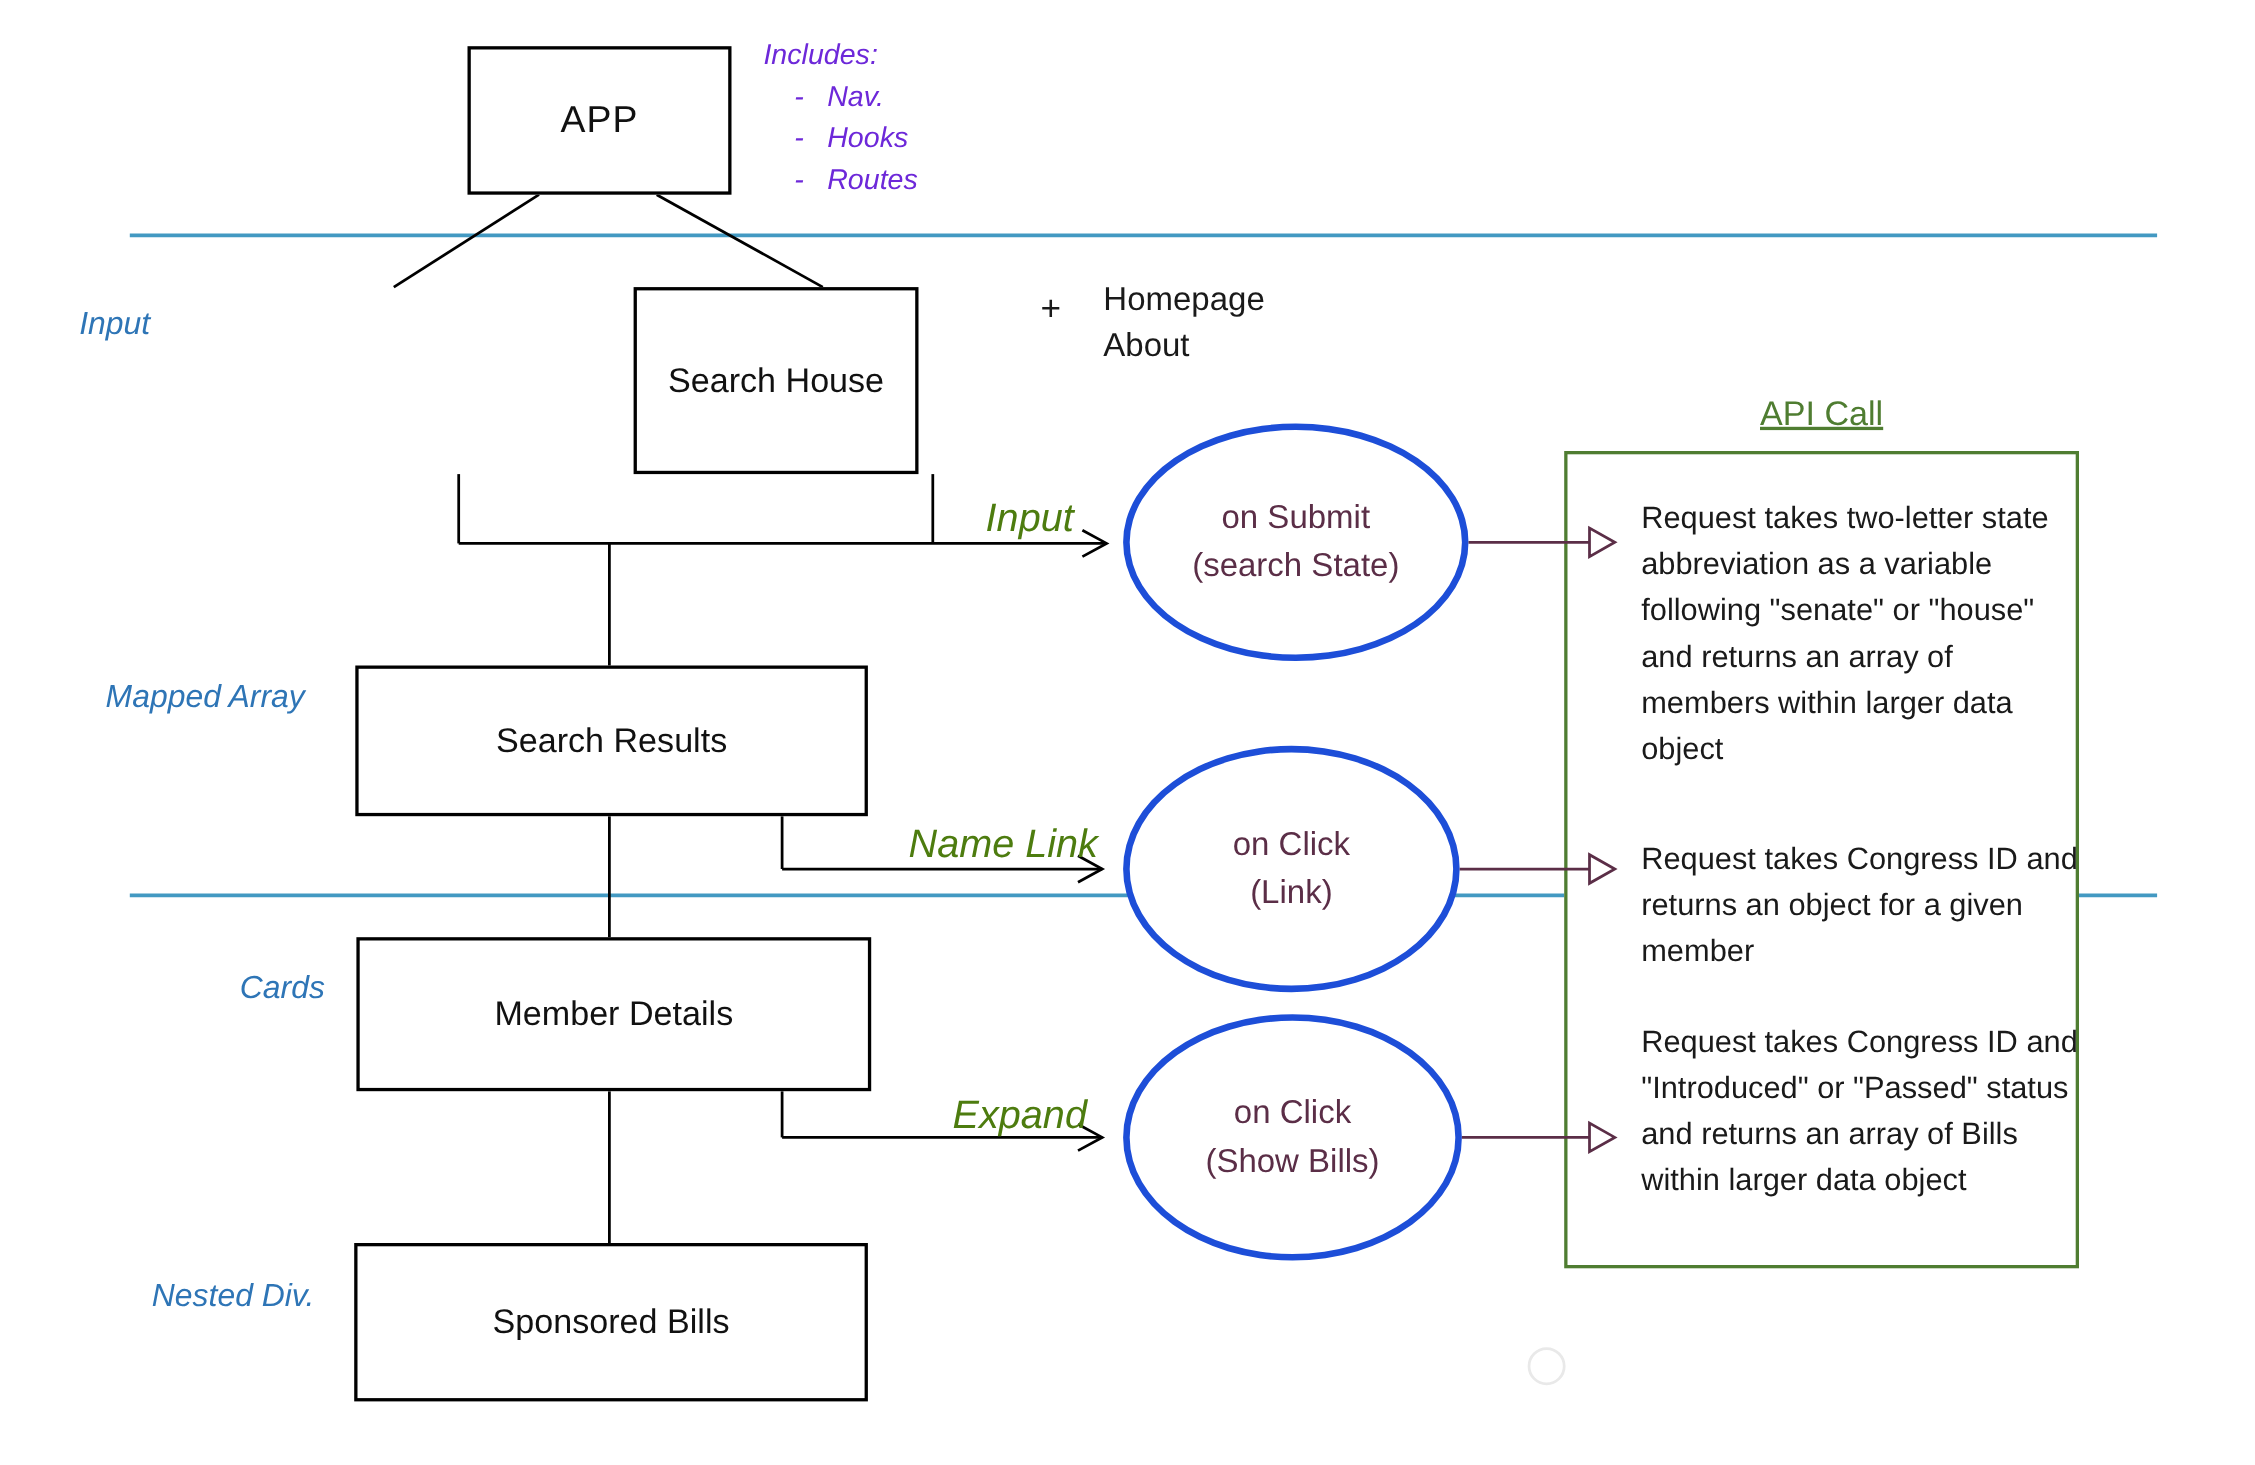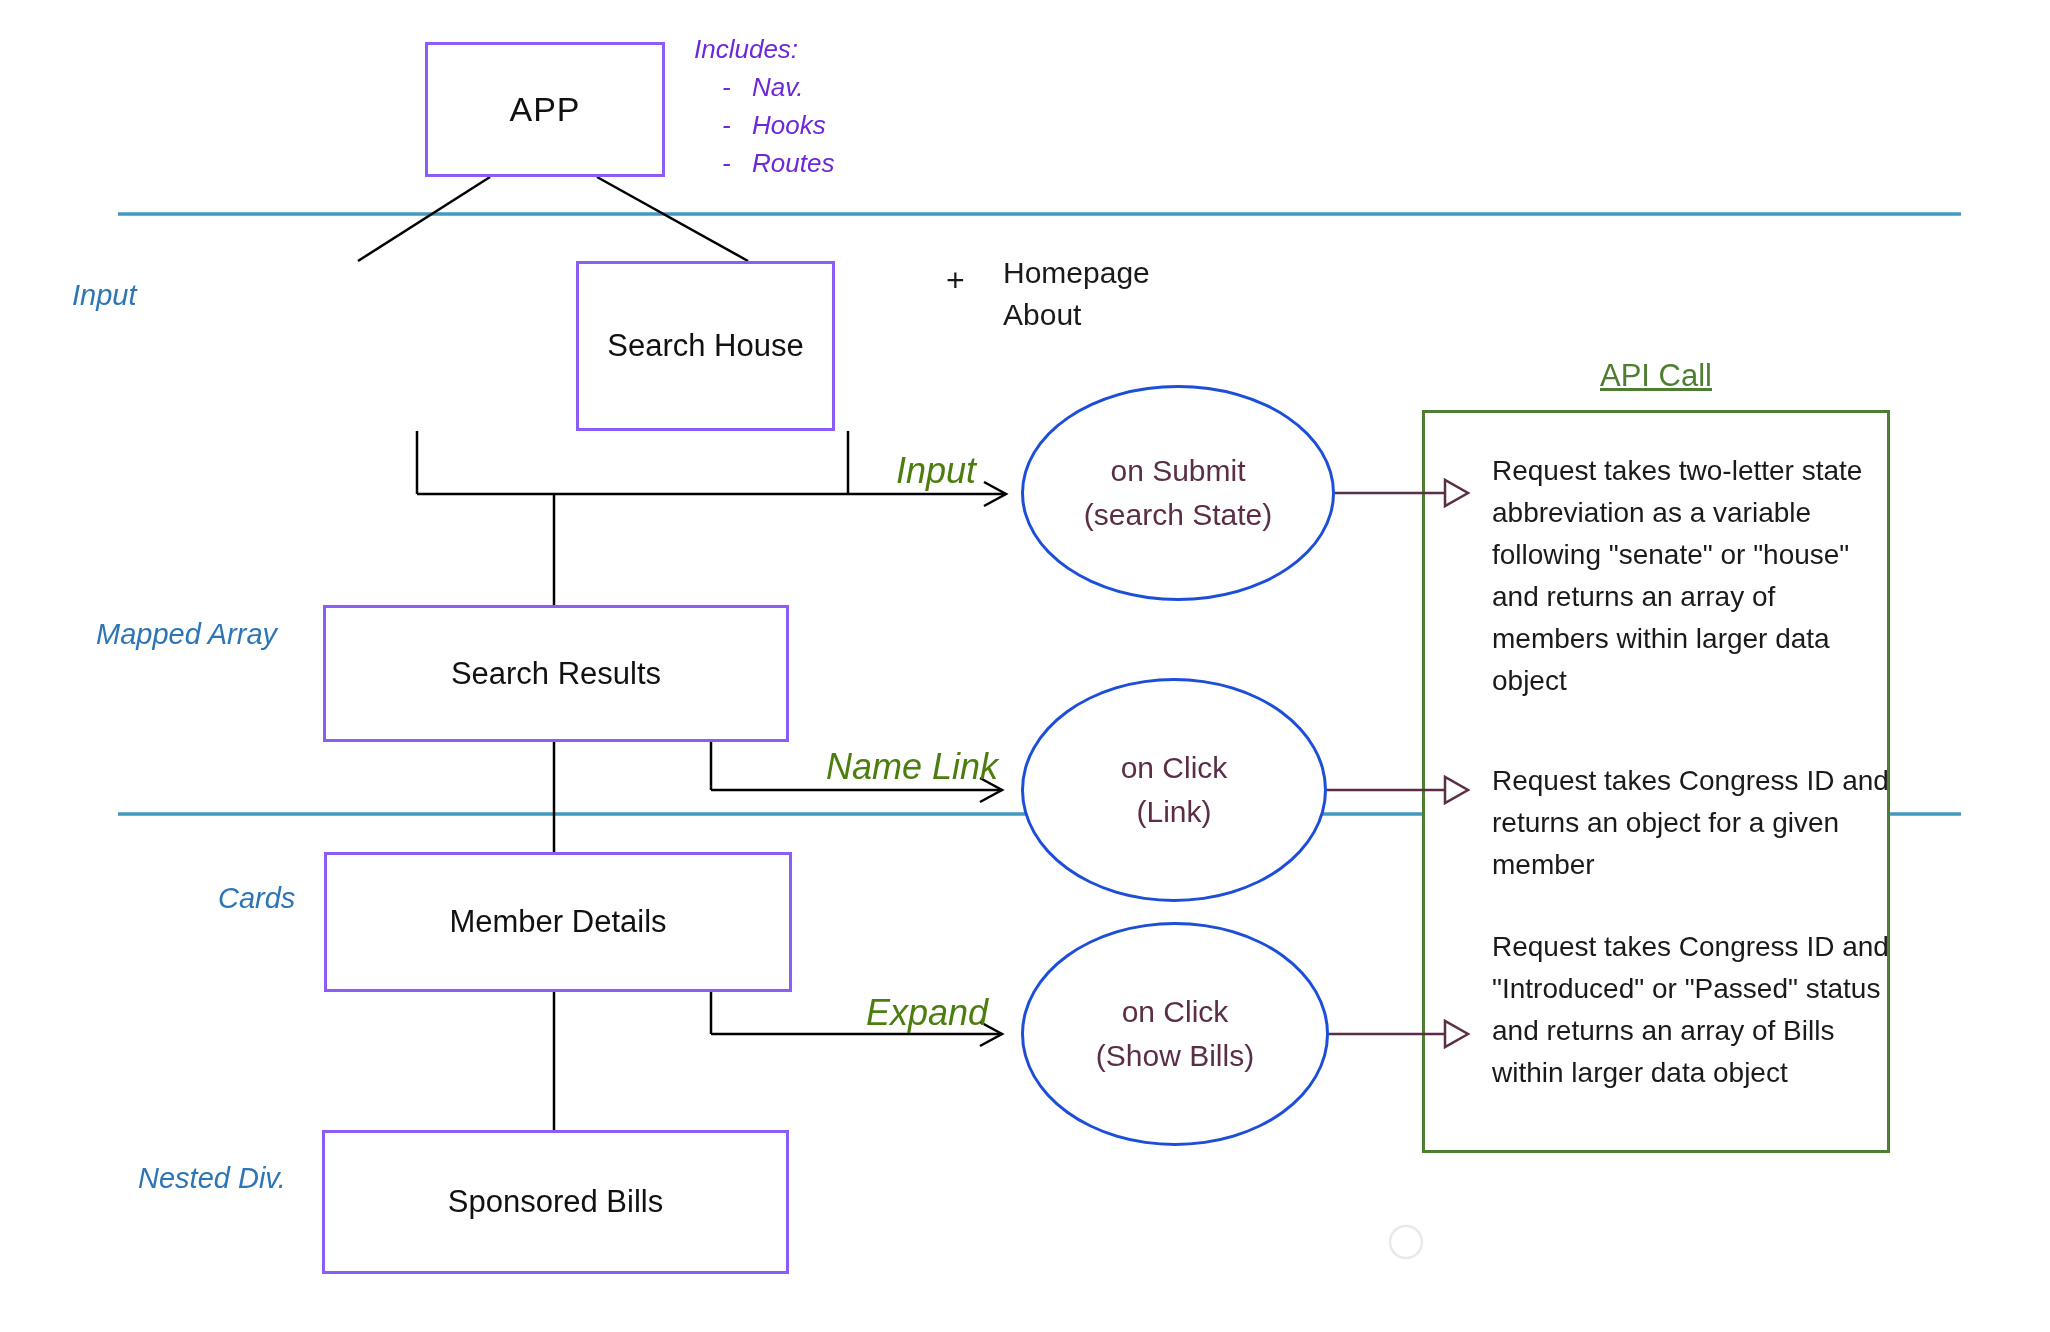--- a/index.html
+++ b/index.html
@@ -2,26 +2,26 @@
 <html><head>
 <meta charset="utf-8">
 <style>
   html,body{margin:0;padding:0;background:#ffffff;}
   .canvas{position:relative;width:2050px;height:1332px;background:#ffffff;
           font-family:"Liberation Sans",sans-serif;overflow:hidden;color:#1a1a1a;}
   svg.layer{position:absolute;left:0;top:0;pointer-events:none;}
   svg.layer.under{z-index:1;}
   svg.layer.over{z-index:5;}
 
-  .box{position:absolute;background:#fff;border:3px solid #8b5cf6;display:flex;
+  .box{position:absolute;background:#fff;border:3px solid #000000;display:flex;
        align-items:center;justify-content:center;font-size:31px;color:#111;
        z-index:2;box-sizing:border-box;}
   .box.app{font-size:34px;letter-spacing:1px;}
 
-  .ellipse{position:absolute;background:#fff;border:3px solid #1d4ed8;border-radius:50%;
+  .ellipse{position:absolute;background:#fff;border:6px solid #1d4ed8;border-radius:50%;
            display:flex;flex-direction:column;align-items:center;justify-content:center;
            color:#5B2E47;font-size:30px;line-height:44px;text-align:center;z-index:3;
            box-sizing:border-box;}
 
   .panel{position:absolute;background:#fff;border:3px solid #4F7D31;z-index:2;box-sizing:border-box;}
   .api-title{position:absolute;color:#4F7D31;font-size:31px;text-decoration:underline;
              text-align:center;z-index:4;}
   .para{position:absolute;font-size:28px;line-height:42px;color:#1a1a1a;z-index:4;width:400px;}
 
   .blue-label{position:absolute;color:#2E75B6;font-style:italic;font-size:29px;z-index:4;white-space:nowrap;}

